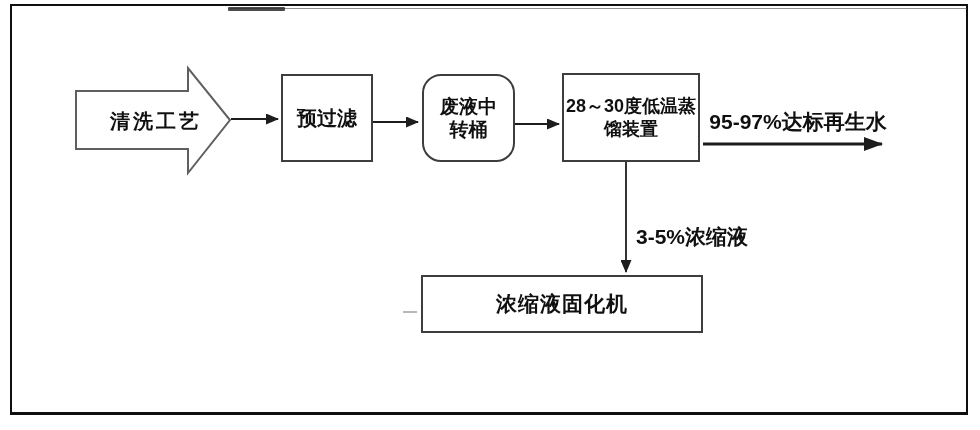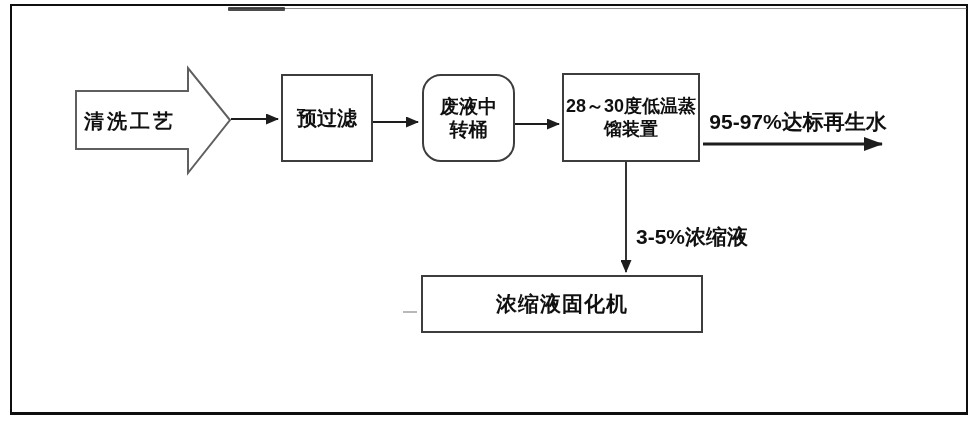--- a/index.html
+++ b/index.html
@@ -45,21 +45,21 @@
     text-align: center;
   }
   .box-prefilter  { left: 281px; top: 74px; width: 92px;  height: 88px; font-size: 20px; }
   .box-transfer   { left: 422px; top: 74px; width: 93px;  height: 88px; font-size: 19px; line-height: 23px; border-radius: 19px; }
   .box-distill    { left: 562px; top: 73px; width: 138px; height: 89px; font-size: 18px; line-height: 23px; justify-content: center; }
   .box-solidifier { left: 421px; top: 275px; width: 282px; height: 58px; font-size: 21px; letter-spacing: 1px; }
 
   .shape-label {
     position: absolute;
     left: 84px; top: 108px; width: 118px;
-    text-align: left;
+    text-align: right;
     font-size: 20px; font-weight: 700; letter-spacing: 3px;
   }
   .edge-label { position: absolute; font-weight: 700; white-space: nowrap; }
   .label-water { left: 700px; top: 108px; width: 196px; text-align: center; font-size: 21px; }
   .label-conc  { left: 636px; top: 200px; font-size: 21px; margin-top: 23px; }
 </style>
 </head>
 <body>
 
 <div class="stage">

